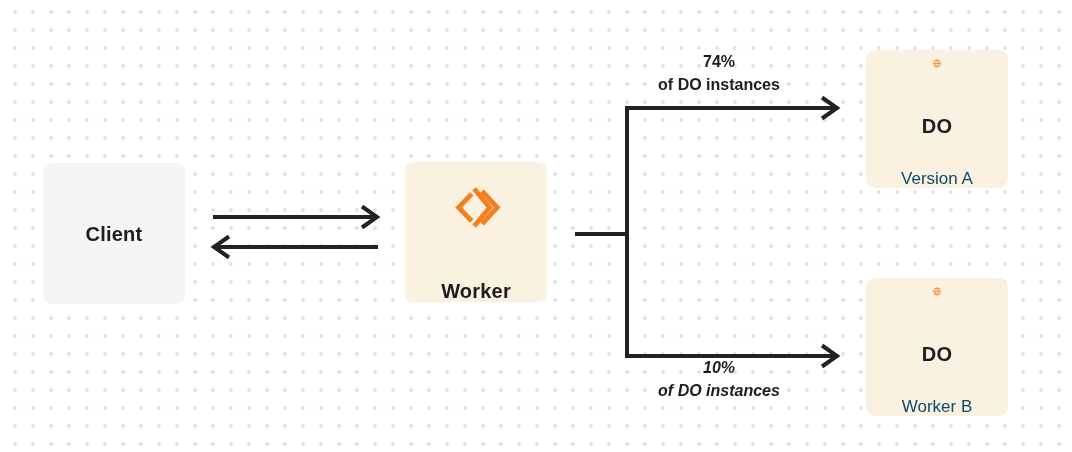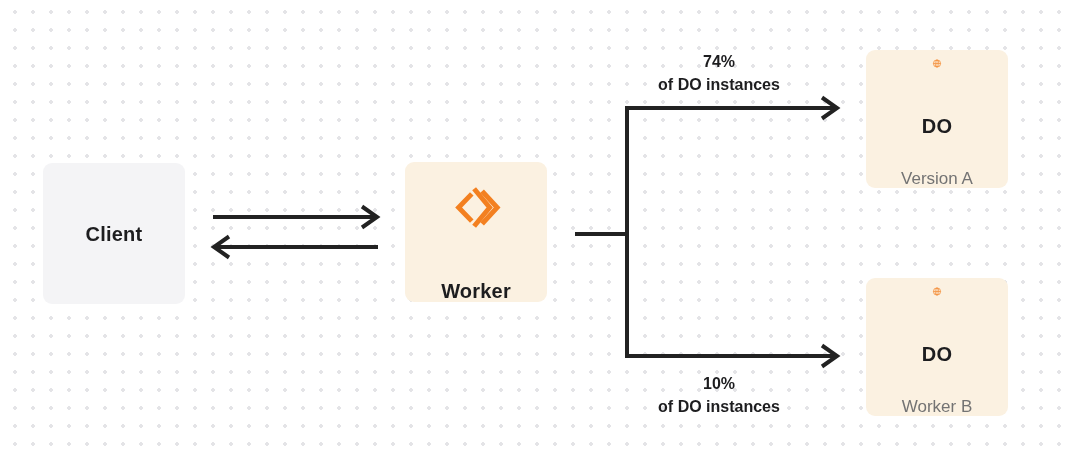--- a/index.html
+++ b/index.html
@@ -53,21 +53,21 @@
     font-size: 20px;
     font-weight: bold;
     line-height: 22px;
     letter-spacing: 0.2px;
   }
   .node-sublabel {
     font-size: 17px;
     font-weight: normal;
     line-height: 18px;
     margin-top: 5px;
-    color: #737373;
+    color: #0c4a6e;
   }
 
   .worker-icon { margin-top: 22px; }
   .worker-label { margin-top: 21px; }
   .globe-icon { margin-top: 9px; }
   .do-label { margin-top: 20px; line-height: 21px; }
 
   .accent-stroke {
     stroke: var(--c-accent, #f38020);
     fill: none;
@@ -83,21 +83,21 @@
   .edge-label {
     position: absolute;
     width: 200px;
     text-align: center;
     font-size: 16px;
     font-weight: bold;
     line-height: 23px;
     color: var(--c-text, #1d1d1f);
   }
   #split-a-label { left: 619px; top: 50px; }
-  #split-b-label { left: 619px; top: 372px; }
+  #split-b-label { left: 619px; top: 356px; font-style: italic; }
 </style>
 </head>
 <body>
 
 <div class="canvas">
 
   <svg class="edges-layer" viewBox="0 0 1072 452" aria-hidden="true">
     <g>
       <path class="edge-line" d="M213,217 H375"></path>
       <path class="edge-line" d="M362,206.5 L377,217 L362,227.5"></path>

